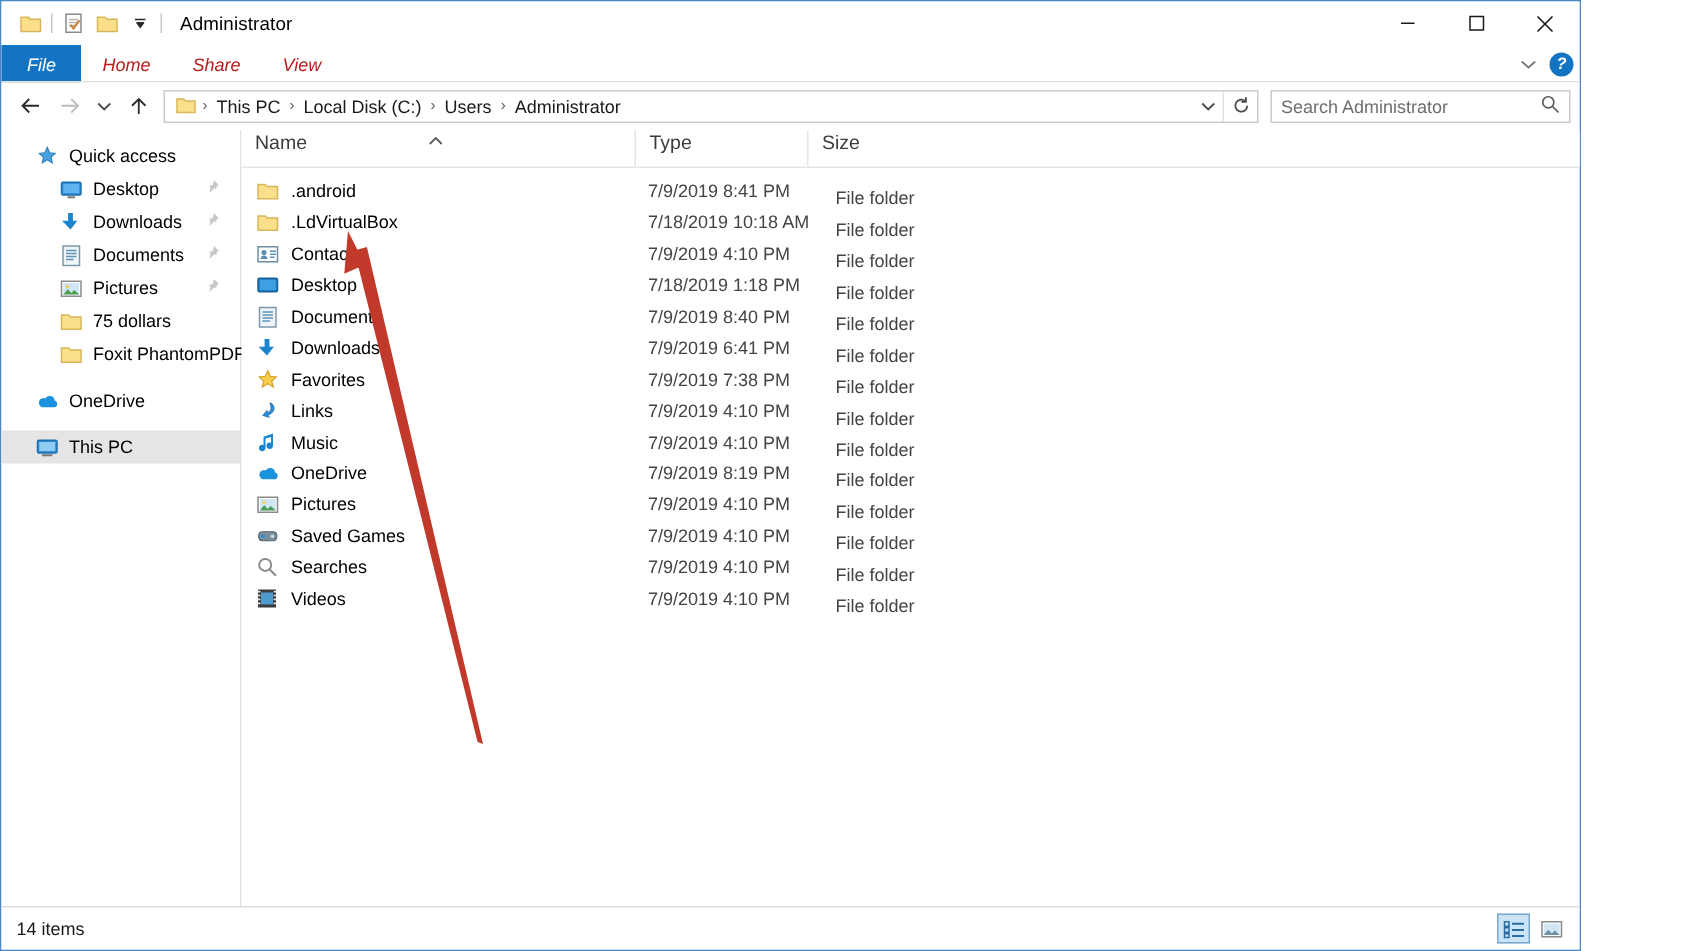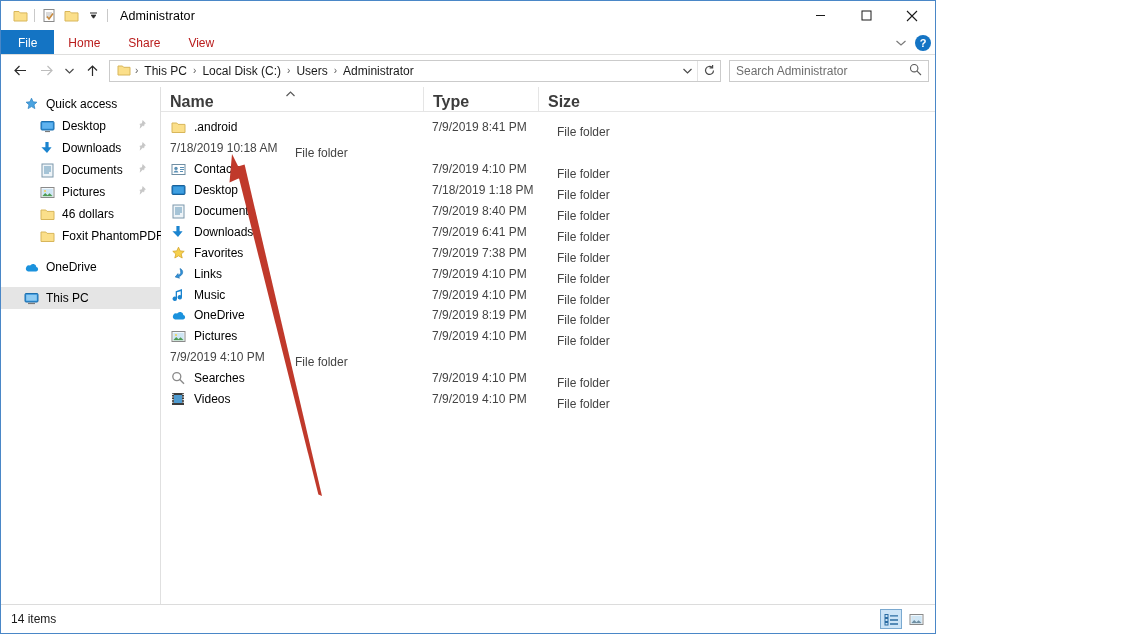--- a/index.html
+++ b/index.html
@@ -3,21 +3,21 @@
 <meta charset="utf-8">
 <style>
   html,body{margin:0;padding:0;}
   body{
     width:1126px;height:634px;overflow:hidden;
     font-family:"Liberation Sans", sans-serif;
     font-size:12px;color:#000;background:#fff;
     -webkit-font-smoothing:antialiased;
   }
   .window{
-    position:relative;width:936px;height:634px;
+    position:relative;width:1054px;height:634px;
     box-sizing:border-box;
     border:1px solid #4a87c7;
     background:#fff;
     display:flex;flex-direction:column;
   }
 
   
   .titlebar{
     height:29px;flex:0 0 29px;background:#fff;
     display:flex;align-items:center;position:relative;
@@ -27,21 +27,21 @@
   .qat-sep{width:1px;height:13px;background:#c9c9c9;margin:0 3px;}
   .win-title{
     margin-left:9px;font-size:12.5px;color:#000;letter-spacing:.1px;
   }
   .wincontrols{position:absolute;right:0;top:0;display:flex;}
   .wc{width:46px;height:29px;display:flex;align-items:center;justify-content:center;}
 
   
   .ribbon{
     height:25px;flex:0 0 25px;background:#fff;position:relative;
-    display:flex;align-items:center;
+    display:flex;align-items:center;font-style:italic;
   }
   .tab{
     display:flex;align-items:center;justify-content:center;
     padding:0 14px;font-size:12px;color:#b91c1c;height:25px;
   }
   .tab.file{background:#1474c4;color:#fff;padding:0 17px;}
   .ribbon-right{position:absolute;right:4px;top:0;height:25px;display:flex;align-items:center;gap:8px;}
   .help-ico{
     width:16px;height:16px;border-radius:50%;background:#1474c4;color:#fff;
     font-size:11px;font-weight:bold;display:flex;align-items:center;justify-content:center;
@@ -90,22 +90,22 @@
   .pin{position:absolute;right:13px;top:50%;transform:translateY(-50%);opacity:.55;}
   .navgap{height:9px;}
 
   
   .listpane{flex:1;display:flex;flex-direction:column;min-width:0;background:#fff;position:relative;}
   .colhead{
     height:24px;flex:0 0 24px;display:flex;align-items:center;
     border-bottom:1px solid #e5e5e5;position:relative;background:#fff;
   }
   .col{
-    font-size:16px;color:#3c3c3c;height:24px;display:flex;align-items:flex-end;
-    box-sizing:border-box;padding-left:9px;position:relative;font-weight:bold;
+    font-size:13px;color:#3c3c3c;height:24px;display:flex;align-items:flex-start;
+    box-sizing:border-box;padding-left:9px;position:relative;
   }
   .col + .col{border-left:1px solid #e5e5e5;}
   .col.name{width:262px;flex:0 0 262px;}
   .col.date{width:125px;flex:0 0 125px;}
   .col.type{width:115px;flex:0 0 115px;}
   .col.size{width:83px;flex:0 0 83px;}
   .sortmark{position:absolute;left:124px;top:3px;font-size:9px;color:#6a6a6a;line-height:1;}
   .rows{flex:1;overflow:hidden;padding-top:5px;}
   .row{
     height:20.9px;display:flex;align-items:center;font-size:12px;color:#000;
@@ -339,21 +339,21 @@
             </svg>
         </span>
       </div>
 
       <div class="navitem indent">
         <span class="ico">
           <svg width="15" height="13" viewBox="0 0 15 13">
               <path d="M1 2h4.8l1.2 1.4H14V11.5H1z" fill="#fbdf8a" stroke="#d8b65a" stroke-width="1"></path>
             </svg>
         </span>
-        <span class="lbl">46 dollars</span>
+        <span class="lbl">75 dollars</span>
       </div>
 
       <div class="navitem indent">
         <span class="ico">
           <svg width="15" height="13" viewBox="0 0 15 13">
               <path d="M1 2h4.8l1.2 1.4H14V11.5H1z" fill="#fbdf8a" stroke="#d8b65a" stroke-width="1"></path>
             </svg>
         </span>
         <span class="lbl">Foxit PhantomPDF</span>
       </div>
@@ -411,20 +411,28 @@
                 </svg>
               </span>
             <span>.android</span>
           </div>
           <div class="cell date">7/9/2019 8:41 PM</div>
           <div class="cell type">File folder</div>
           <div class="cell size"></div>
         </div>
 
         <div class="row">
+          <div class="cell name">
+            <span class="ico">
+                <svg width="15" height="13" viewBox="0 0 15 13">
+                  <path d="M1 2h4.8l1.2 1.4H14V11.5H1z" fill="#fbdf8a" stroke="#d8b65a" stroke-width="1"></path>
+                </svg>
+              </span>
+            <span>.LdVirtualBox</span>
+          </div>
           <div class="cell date">7/18/2019 10:18 AM</div>
           <div class="cell type">File folder</div>
           <div class="cell size"></div>
         </div>
 
         <div class="row">
           <div class="cell name">
             <span class="ico">
                 <svg width="15" height="13" viewBox="0 0 15 13">
                   <rect x="1" y="1.5" width="13" height="10" fill="#fff" stroke="#6f8ea3"></rect>
@@ -551,20 +559,30 @@
                 </svg>
               </span>
             <span>Pictures</span>
           </div>
           <div class="cell date">7/9/2019 4:10 PM</div>
           <div class="cell type">File folder</div>
           <div class="cell size"></div>
         </div>
 
         <div class="row">
+          <div class="cell name">
+            <span class="ico">
+                <svg width="15" height="13" viewBox="0 0 15 13">
+                  <path d="M4 3.5h7c1.6 0 2.6 1.4 2.6 3s-1 3-2.6 3H4c-1.6 0-2.6-1.4-2.6-3s1-3 2.6-3z" fill="#7a8f9e" stroke="#4f6370" stroke-width=".7"></path>
+                  <circle cx="4.3" cy="6.5" r="1.3" fill="#2f8fd8"></circle>
+                  <circle cx="10.6" cy="6.5" r="1.1" fill="#d8dde0"></circle>
+                </svg>
+              </span>
+            <span>Saved Games</span>
+          </div>
           <div class="cell date">7/9/2019 4:10 PM</div>
           <div class="cell type">File folder</div>
           <div class="cell size"></div>
         </div>
 
         <div class="row">
           <div class="cell name">
             <span class="ico">
                 <svg width="14" height="14" viewBox="0 0 14 14">
                   <circle cx="5.8" cy="5.6" r="4" fill="none" stroke="#8a8a8a" stroke-width="1.3"></circle>

